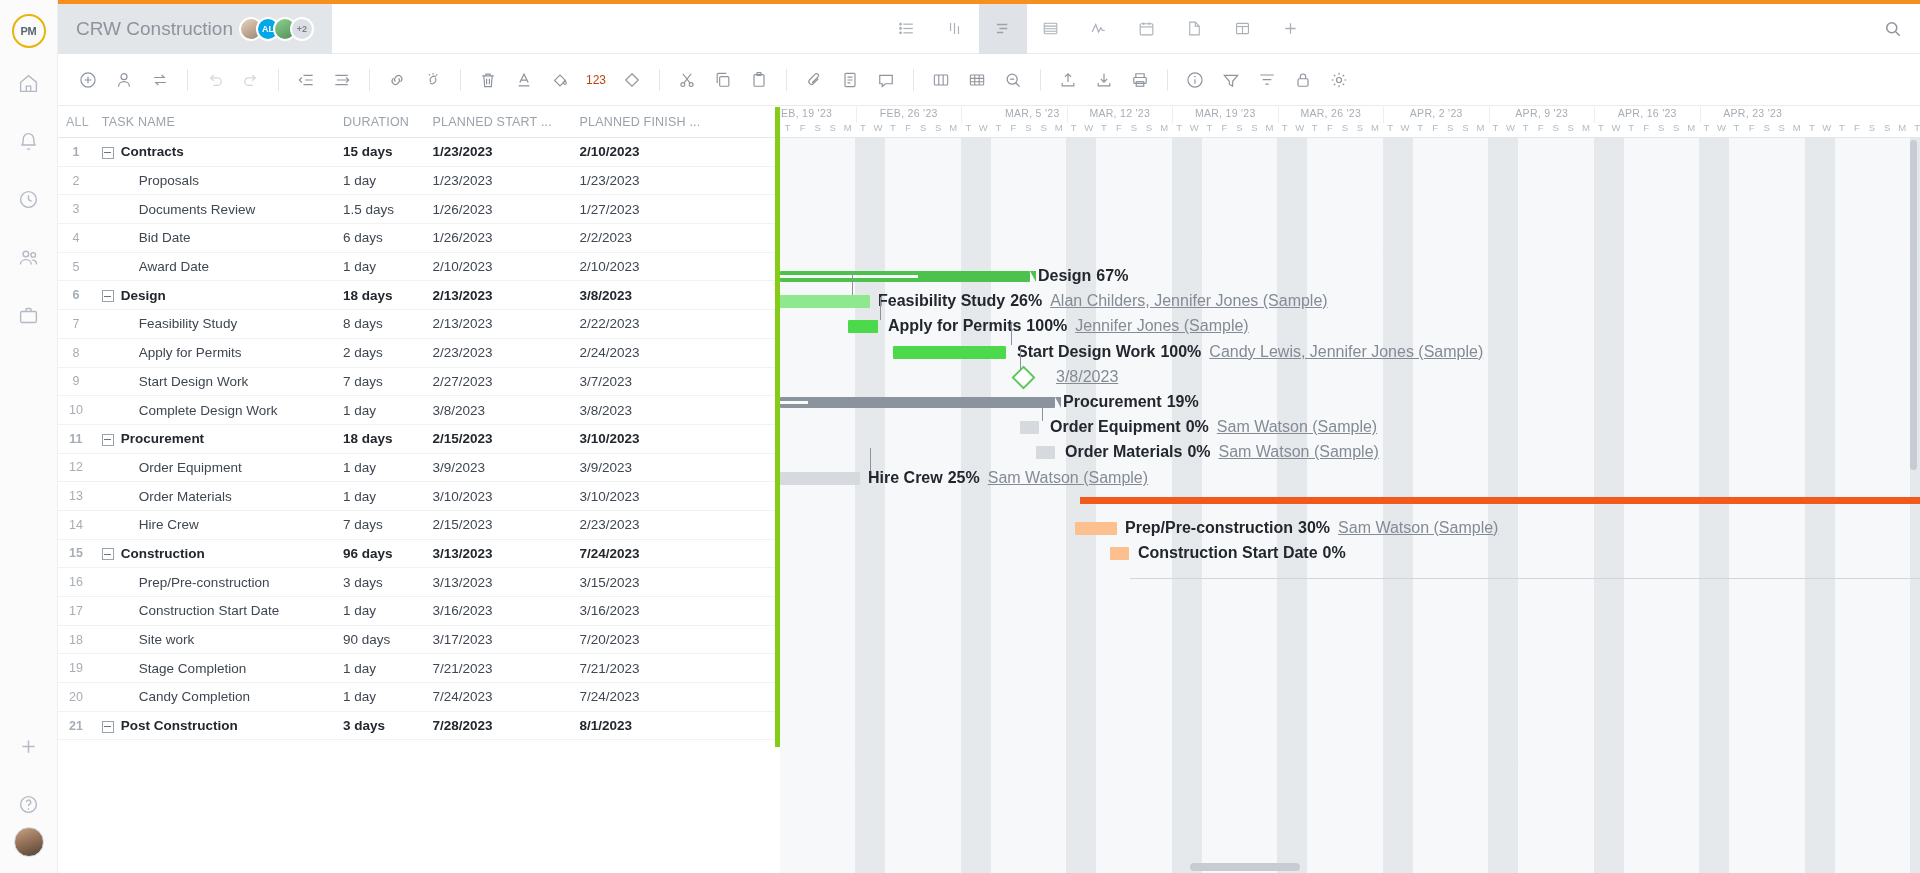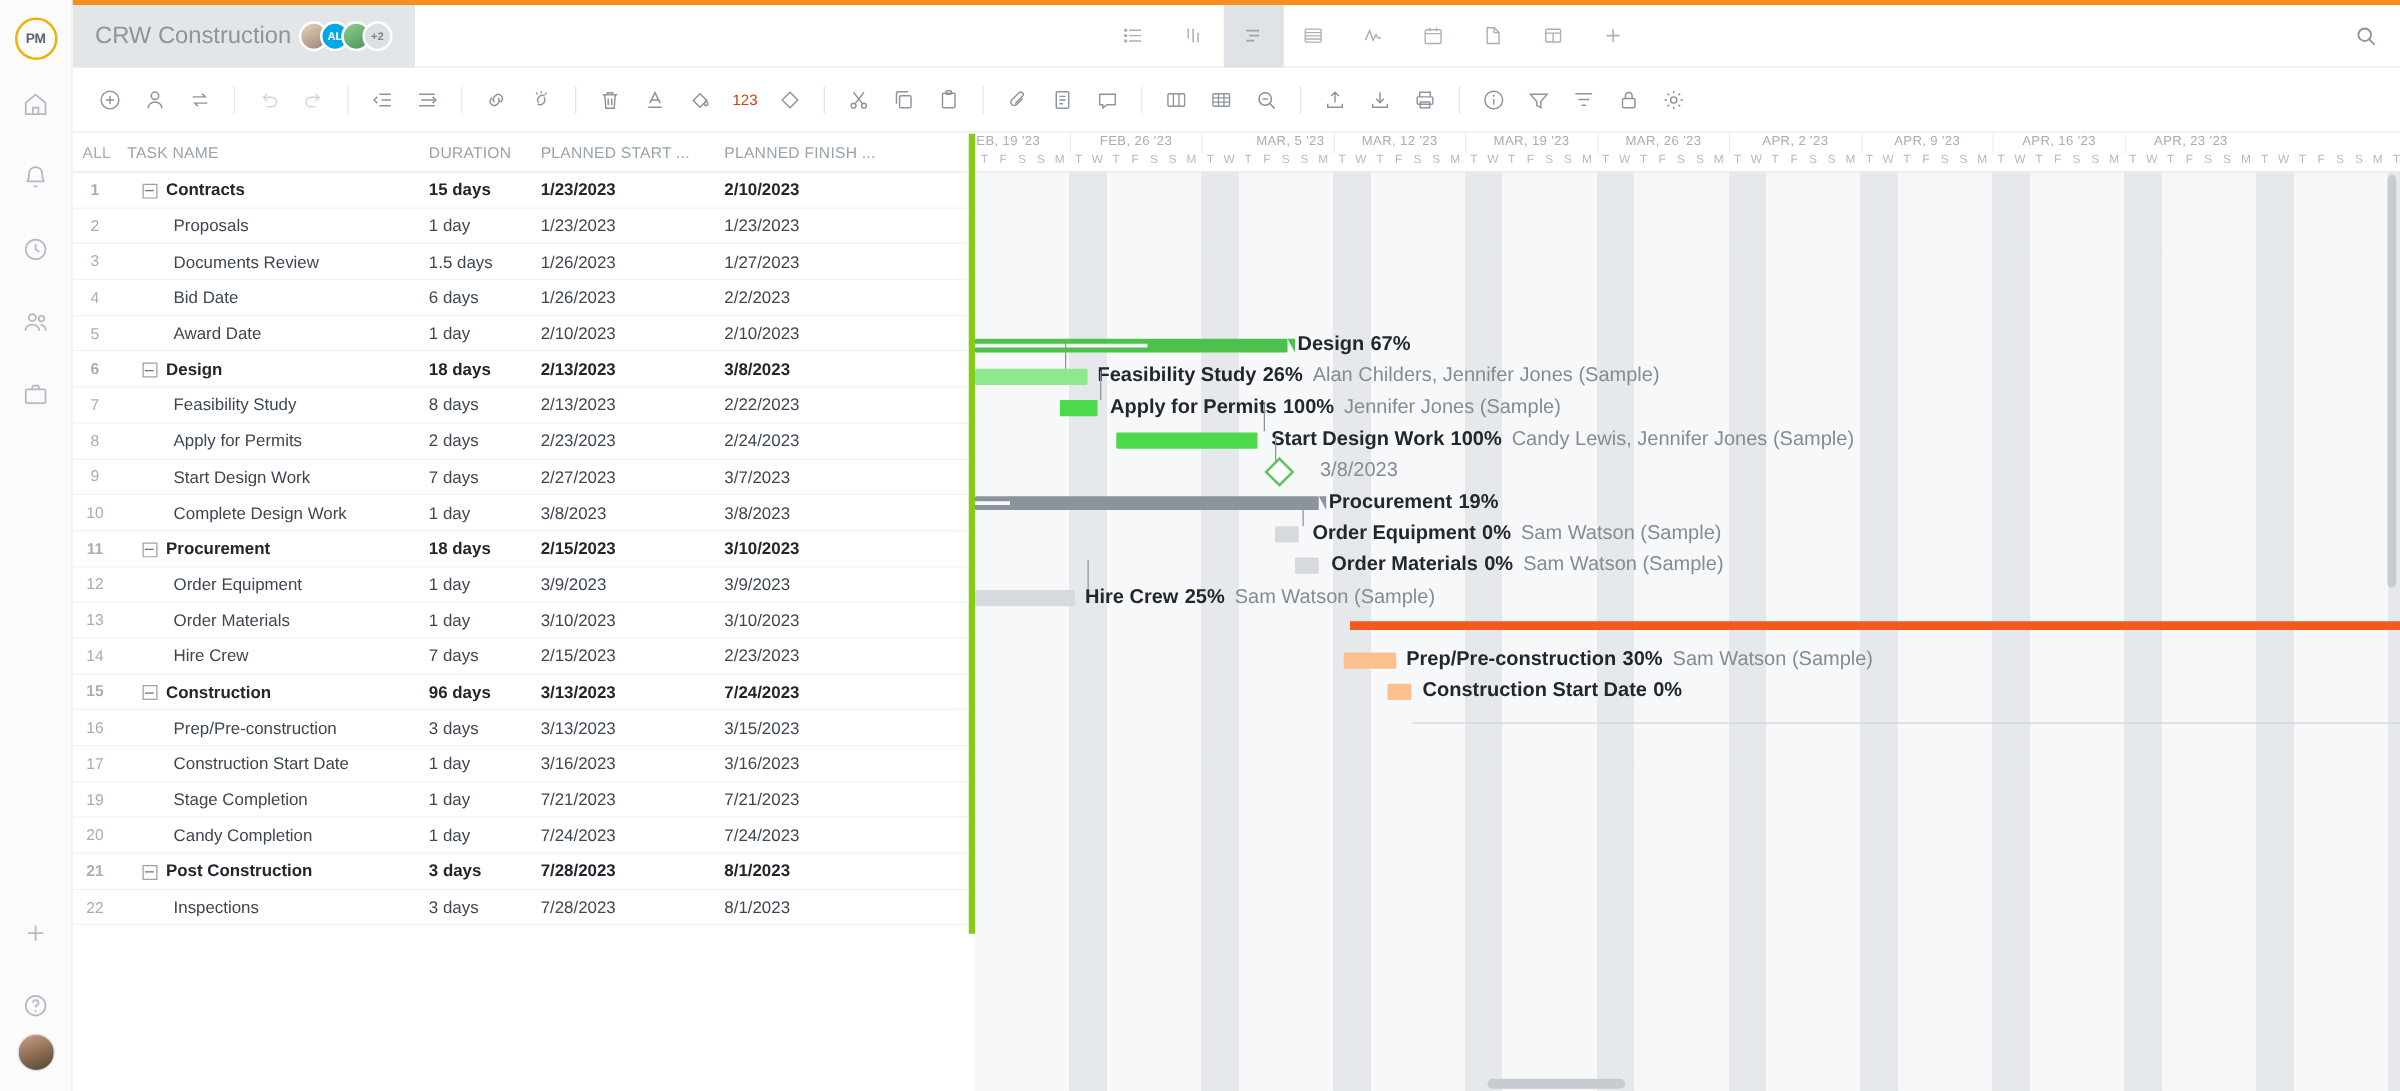--- a/index.html
+++ b/index.html
@@ -120,21 +120,21 @@
   .c-ps  { width: 148px; }
   .c-pf  { width: 205px; }
   .toggle {
     display: inline-flex; width: 12px; height: 12px; border: 1px solid #9aa2ab;
     margin-right: 7px; align-items: center; justify-content: center;
     position: relative; top: 1px; color: #6b7480; flex: none;
   }
   .toggle::before {
     content: ""; width: 7px; height: 1px; background: #6b7480;
   }
-  .name-wrap { display: flex; align-items: center; margin-left: 12px; }
+  .name-wrap { display: flex; align-items: center; }
   .indent { padding-left: 37px; }
 
   
   .gantt {
     position: absolute; top: 107px; left: 780px; width: 1140px; height: 766px;
     background: #f7f8fa; overflow: hidden;
   }
   .tl-head {
     position: absolute; top: 0; left: 0; width: 1140px; height: 31px;
     background: #fff; border-bottom: 1px solid #e4e7ea;
@@ -172,21 +172,21 @@
   .prog {
     position: absolute; left: 0; top: 4px; height: 3px; background: #fff;
     opacity: .95;
   }
   .blabel {
     position: absolute; top: 3px; font-size: 16px; white-space: nowrap;
     color: #22272e;
   }
   .blabel b { font-weight: bold; }
   .blabel .pct { font-weight: bold; margin-left: 5px; }
-  .blabel .res { color: #838b95; font-weight: normal; margin-left: 8px; }
+  .blabel .res { color: #838b95; font-weight: normal; margin-left: 8px; text-decoration: underline; }
   .milestone {
     position: absolute; width: 17px; height: 17px; top: 4px;
     background: #fff; border: 2.5px solid #5dc75d; transform: rotate(45deg);
   }
 
   
   .hscroll {
     position: absolute; bottom: 2px; left: 1050px; width: 790px; height: 8px;
     z-index: 50;
   }
@@ -676,20 +676,27 @@
           <div class="c c-dur">3 days</div>
           <div class="c c-ps">3/13/2023</div>
           <div class="c c-pf">3/15/2023</div>
         </div>
         <div class="row">
           <div class="c c-all">17</div>
           <div class="c c-name"><span class="indent">Construction Start Date</span></div>
           <div class="c c-dur">1 day</div>
           <div class="c c-ps">3/16/2023</div>
           <div class="c c-pf">3/16/2023</div>
+        </div>
+        <div class="row">
+          <div class="c c-all">18</div>
+          <div class="c c-name"><span class="indent">Site work</span></div>
+          <div class="c c-dur">90 days</div>
+          <div class="c c-ps">3/17/2023</div>
+          <div class="c c-pf">7/20/2023</div>
         </div>
         <div class="row">
           <div class="c c-all">19</div>
           <div class="c c-name"><span class="indent">Stage Completion</span></div>
           <div class="c c-dur">1 day</div>
           <div class="c c-ps">7/21/2023</div>
           <div class="c c-pf">7/21/2023</div>
         </div>
         <div class="row">
           <div class="c c-all">20</div>

